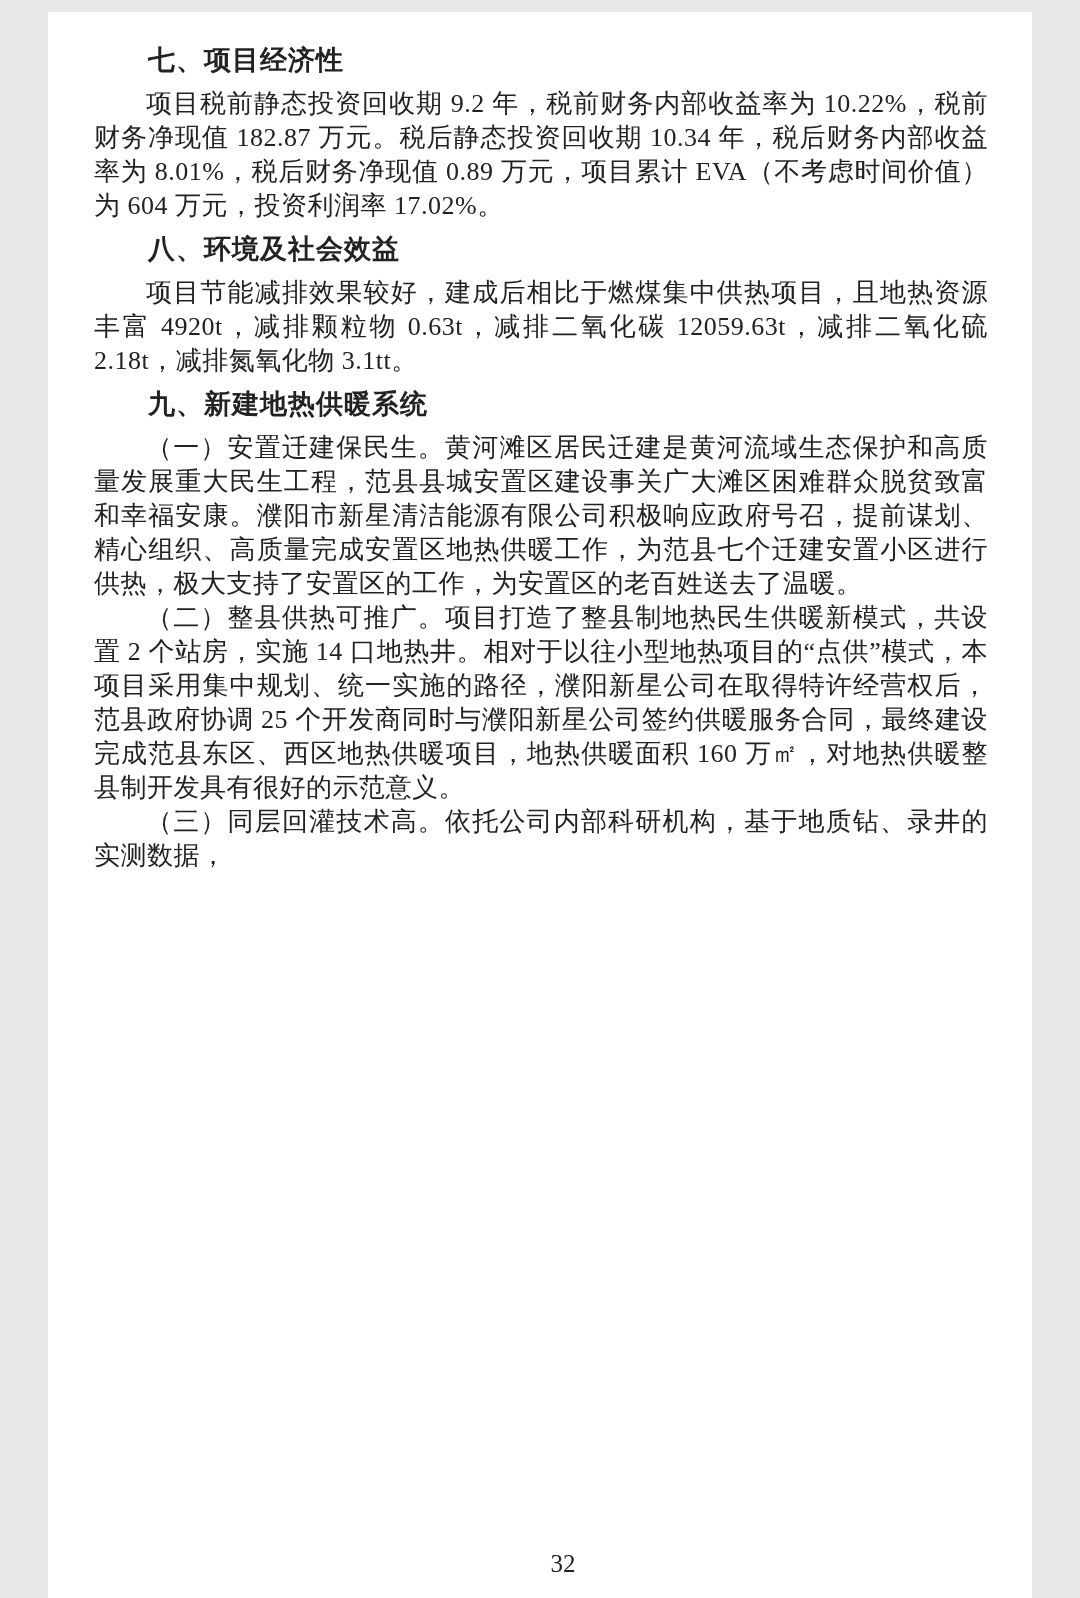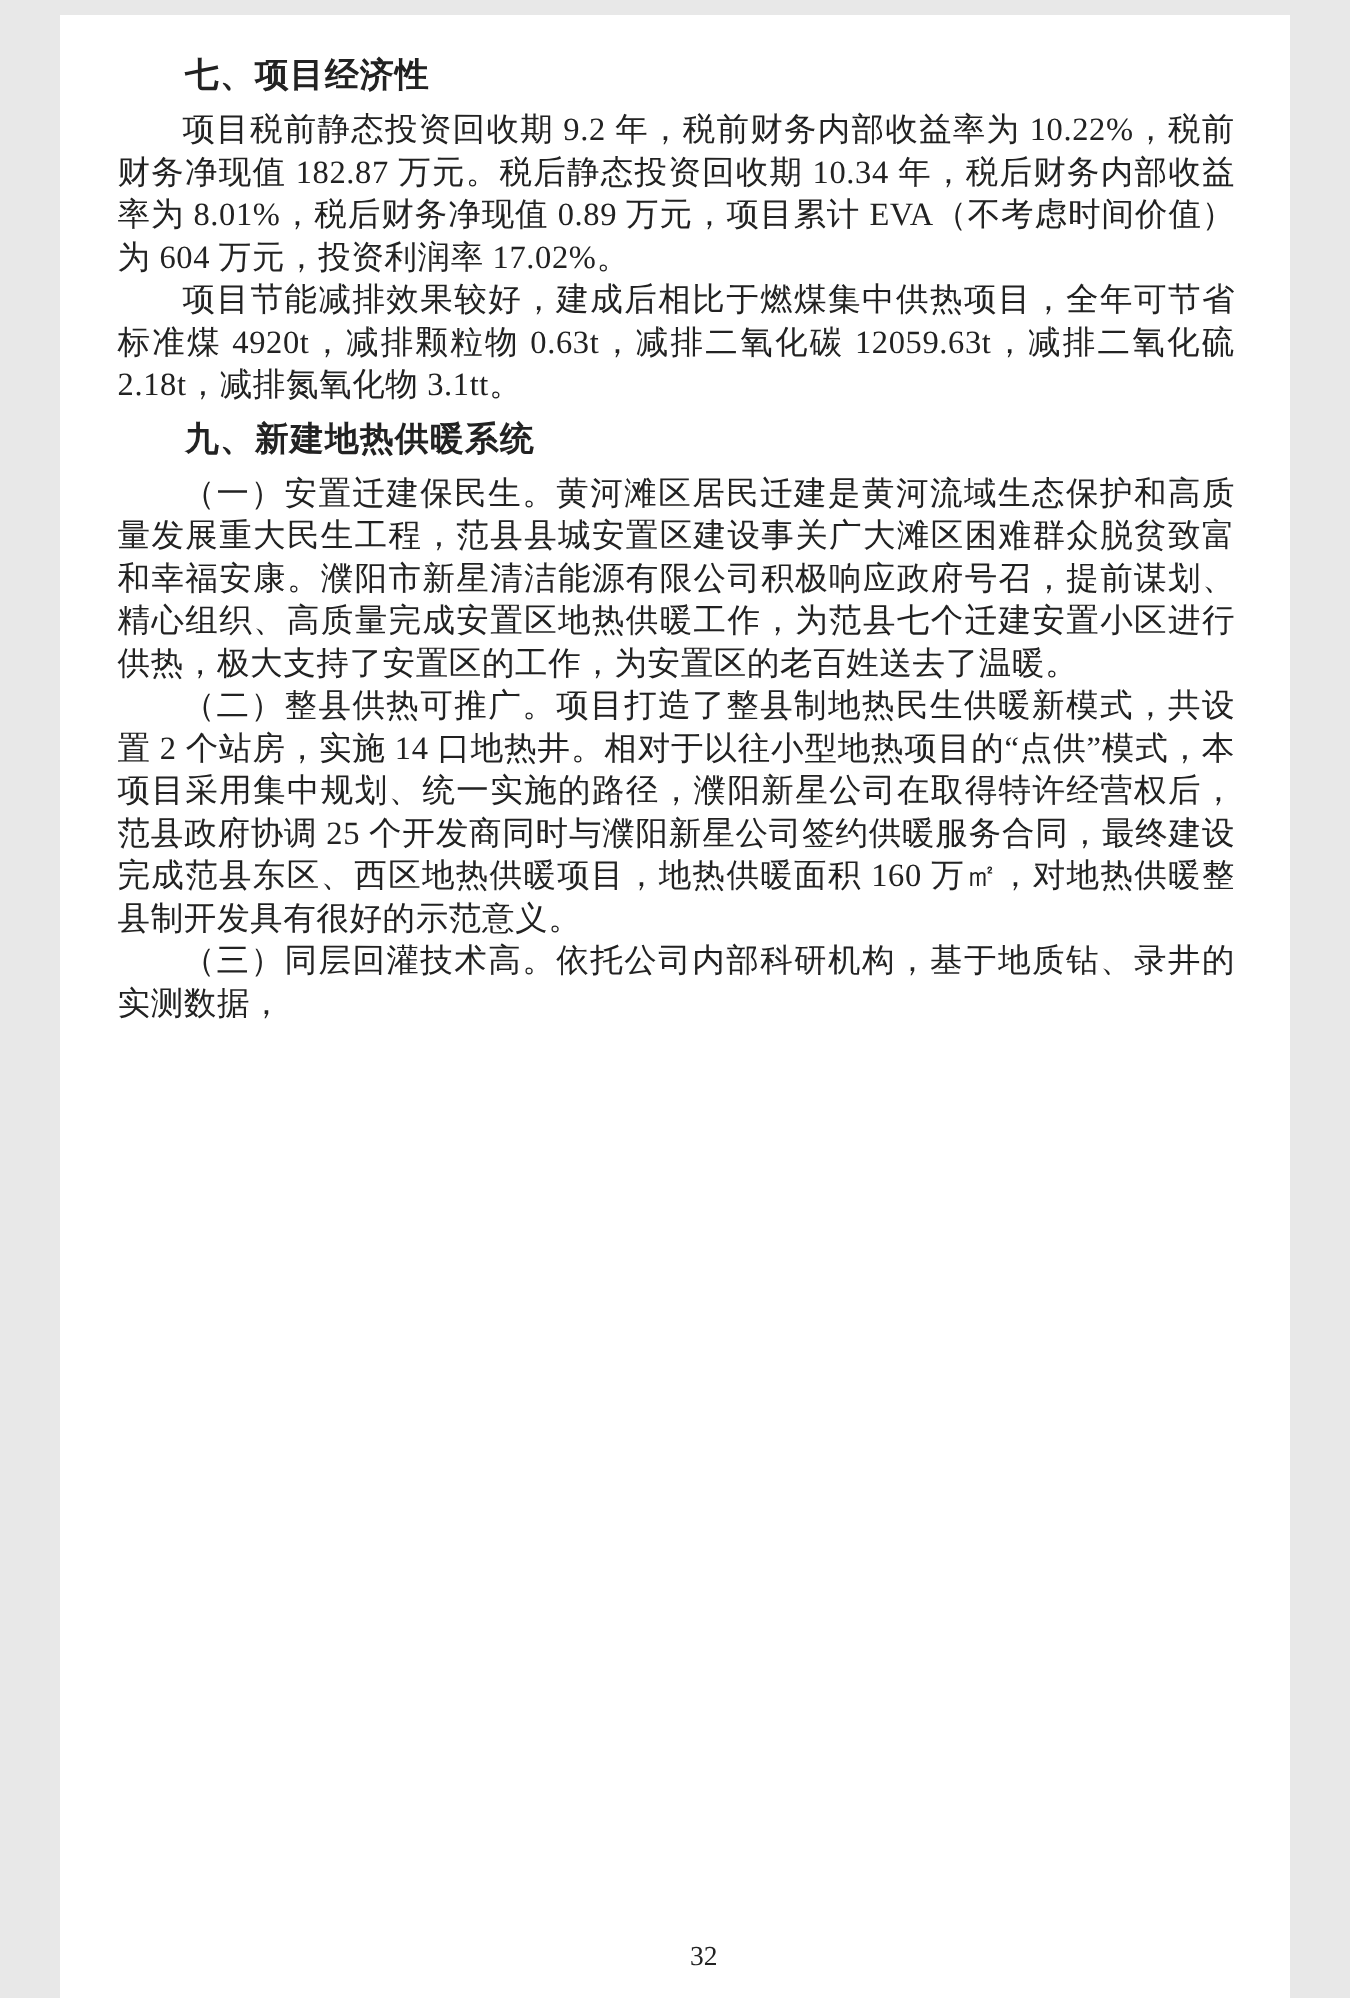--- a/index.html
+++ b/index.html
@@ -39,35 +39,36 @@
     text-align: justify;
     text-justify: inter-ideograph;
     letter-spacing: 0.5px;
   }
   .page-footer {
     position: absolute;
     left: 0;
     right: 0;
     bottom: 32px;
     text-align: center;
-    font-size: 22px;
+    font-size: 25px;
     color: #222222;
     padding-left: 46px;
   }
 </style>
 </head>
 <body>
 
 <div class="page">
   <div class="content">
 
     <h2 class="section-heading">七、项目经济性</h2>
     <p class="para">项目税前静态投资回收期 9.2 年，税前财务内部收益率为 10.22%，税前财务净现值 182.87 万元。税后静态投资回收期 10.34 年，税后财务内部收益率为 8.01%，税后财务净现值 0.89 万元，项目累计 EVA（不考虑时间价值）为 604 万元，投资利润率 17.02%。</p>
 
-    <p class="para">项目节能减排效果较好，建成后相比于燃煤集中供热项目，全年可节省标准煤 4920t，减排颗粒物 0.63t，减排二氧化碳 12059.63t，减排二氧化硫 2.18t，减排氮氧化物 3.1tt。</p>
+    <h2 class="section-heading">八、环境及社会效益</h2>
+    <p class="para">项目节能减排效果较好，建成后相比于燃煤集中供热项目，且地热资源丰富 4920t，减排颗粒物 0.63t，减排二氧化碳 12059.63t，减排二氧化硫 2.18t，减排氮氧化物 3.1tt。</p>
 
     <h2 class="section-heading">九、新建地热供暖系统</h2>
     <p class="para">（一）安置迁建保民生。黄河滩区居民迁建是黄河流域生态保护和高质量发展重大民生工程，范县县城安置区建设事关广大滩区困难群众脱贫致富和幸福安康。濮阳市新星清洁能源有限公司积极响应政府号召，提前谋划、精心组织、高质量完成安置区地热供暖工作，为范县七个迁建安置小区进行供热，极大支持了安置区的工作，为安置区的老百姓送去了温暖。</p>
     <p class="para">（二）整县供热可推广。项目打造了整县制地热民生供暖新模式，共设置 2 个站房，实施 14 口地热井。相对于以往小型地热项目的“点供”模式，本项目采用集中规划、统一实施的路径，濮阳新星公司在取得特许经营权后，范县政府协调 25 个开发商同时与濮阳新星公司签约供暖服务合同，最终建设完成范县东区、西区地热供暖项目，地热供暖面积 160 万㎡，对地热供暖整县制开发具有很好的示范意义。</p>
     <p class="para">（三）同层回灌技术高。依托公司内部科研机构，基于地质钻、录井的实测数据，</p>
 
   </div>
 
   <div class="page-footer">32</div>
 </div>

